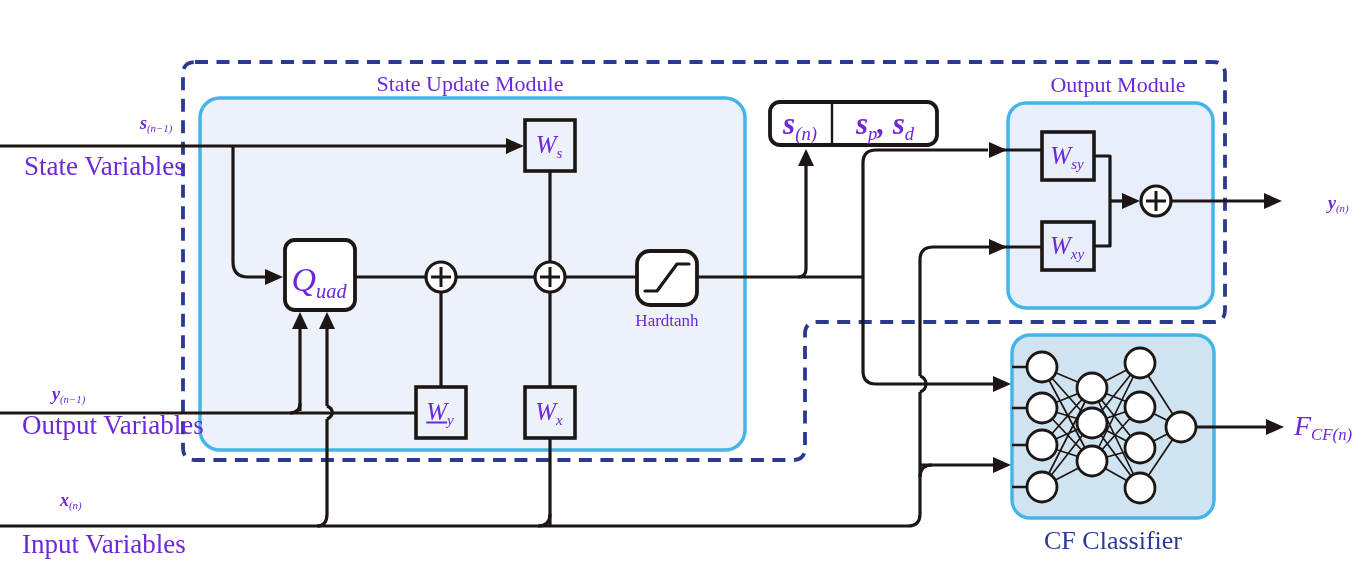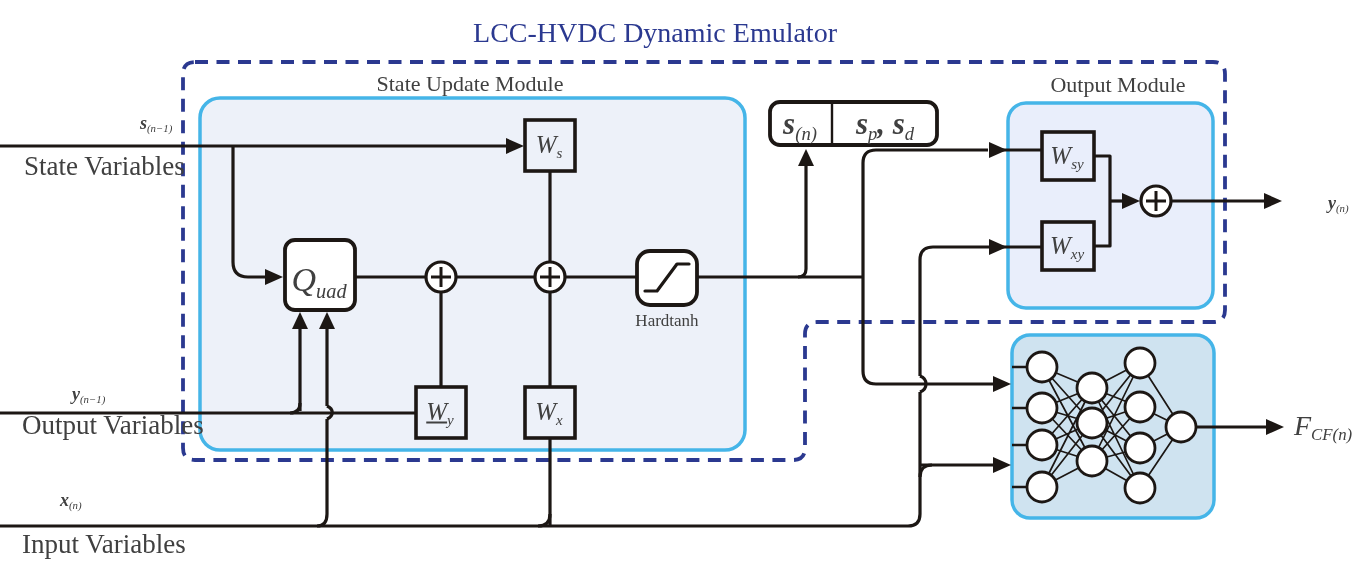--- a/index.html
+++ b/index.html
@@ -22,21 +22,21 @@
   .wire{fill:none;stroke:var(--line);stroke-width:3.2;stroke-linejoin:round;}
   .boxw{fill:#ffffff;stroke:var(--line);stroke-width:3.8;}
   .boxt{fill:none;stroke:var(--line);stroke-width:3.6;}
   .sum{fill:#ffffff;stroke:var(--line);stroke-width:3.2;}
   .plus{fill:none;stroke:var(--line);stroke-width:3;}
   .ah{fill:var(--line);stroke:none;}
   .nn-edge{stroke:var(--line);stroke-width:1.7;fill:none;}
   .nn-node{fill:#ffffff;stroke:var(--line);stroke-width:2.8;}
   .thin{stroke-width:2.4;}
   
-  .lbl{position:absolute;color:#404040;white-space:nowrap;line-height:1;}
+  .lbl{position:absolute;color:#6d28d9;white-space:nowrap;line-height:1;}
   .ctr{transform:translate(-50%,-50%);}
   .vctr{transform:translateY(-50%);}
   .navy{color:var(--accent-navy);}
   .bi{font-weight:bold;font-style:italic;}
   .it{font-style:italic;}
   .sub{font-size:0.6em;font-style:italic;position:relative;top:0.32em;}
   .f28{font-size:28px;} .f27{font-size:18px;} .f26{font-size:26px;}
   .f25{font-size:25px;} .f23{font-size:31px;} .f22{font-size:22px;}
   .f21{font-size:27px;margin-left:20px;} .f17{font-size:17px;} .f34{font-size:34px;margin-top:7px;}
 </style>
@@ -165,31 +165,31 @@
         <circle class="nn-node" cx="1092" cy="461" r="15"></circle>
         <circle class="nn-node" cx="1140" cy="363" r="15"></circle>
         <circle class="nn-node" cx="1140" cy="407" r="15"></circle>
         <circle class="nn-node" cx="1140" cy="448" r="15"></circle>
         <circle class="nn-node" cx="1140" cy="488" r="15"></circle>
         <circle class="nn-node" cx="1181" cy="427" r="15"></circle>
       </g>
     </g>
   </svg>
 
-  <div class="lbl ctr navy f28" style="left:655px;top:33px;">LCC-HVDC Dynamic Emulator</div>
   <div class="lbl ctr f22" style="left:470px;top:84px;">State Update Module</div>
   <div class="lbl ctr f22" style="left:1118px;top:85px;">Output Module</div>
+  <div class="lbl ctr navy f26" style="left:1113px;top:541px;">CF Classifier</div>
   <div class="lbl ctr f17" style="left:667px;top:320px;font-family:Liberation Serif, serif;">Hardtanh</div>
 
   <div class="lbl vctr f27" style="left:140px;top:123px;">
     <span class="bi">s</span><span class="sub">(n−1)</span>
   </div>
   <div class="lbl vctr f21" style="left:4px;top:166px;">State Variables</div>
 
-  <div class="lbl vctr f27" style="left:52px;top:394px;margin-left:20px;">
+  <div class="lbl vctr f27" style="left:52px;top:394px;">
     <span class="bi">y</span><span class="sub">(n−1)</span>
   </div>
   <div class="lbl vctr f21" style="left:2px;top:425px;">Output Variables</div>
 
   <div class="lbl vctr f27" style="left:60px;top:500px;">
     <span class="bi">x</span><span class="sub">(n)</span>
   </div>
   <div class="lbl vctr f21" style="left:2px;top:544px;">Input Variables</div>
 
   <div class="lbl ctr f34" style="left:319px;top:273px;">

